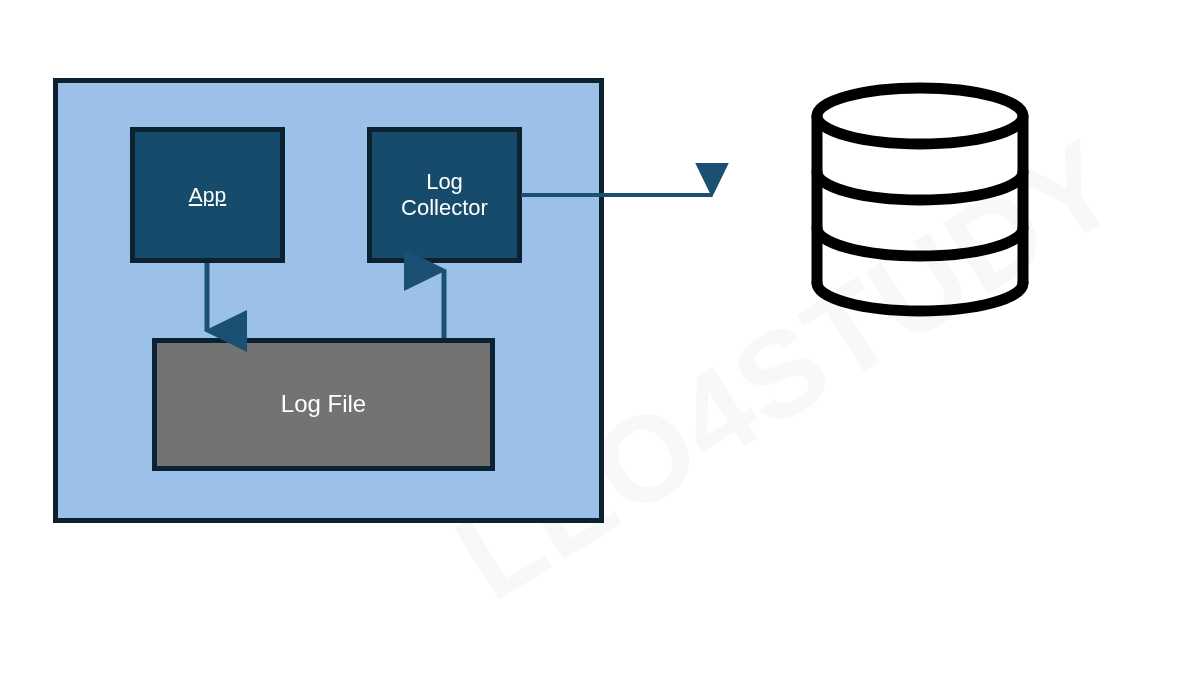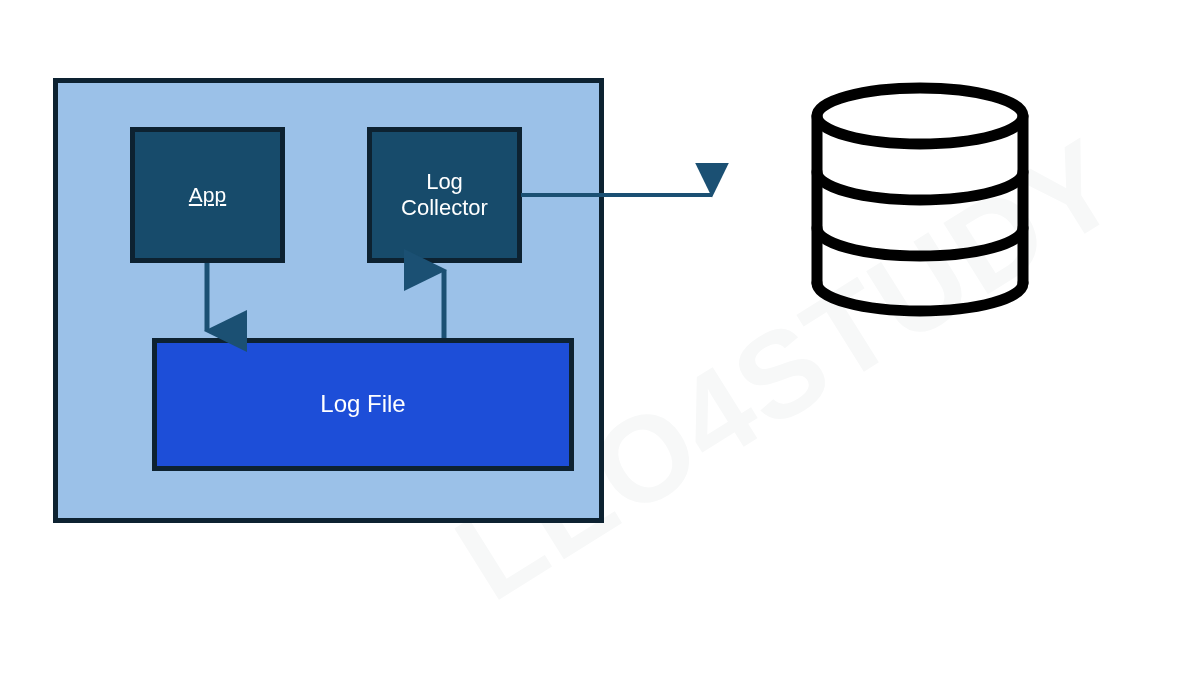--- a/index.html
+++ b/index.html
@@ -69,23 +69,23 @@
     left: 367px;
     top: 127px;
     width: 155px;
     height: 136px;
     background: #174b6b;
     font-size: 22px;
   }
   .node-logfile {
     left: 152px;
     top: 338px;
-    width: 422px;
+    width: 343px;
     height: 133px;
-    background: #1d4ed8;
+    background: #737373;
     font-size: 24px;
   }
   .node-label {
     display: block;
     white-space: pre-line;
   }
   
   #arrows {
     position: absolute;
     left: 0;

